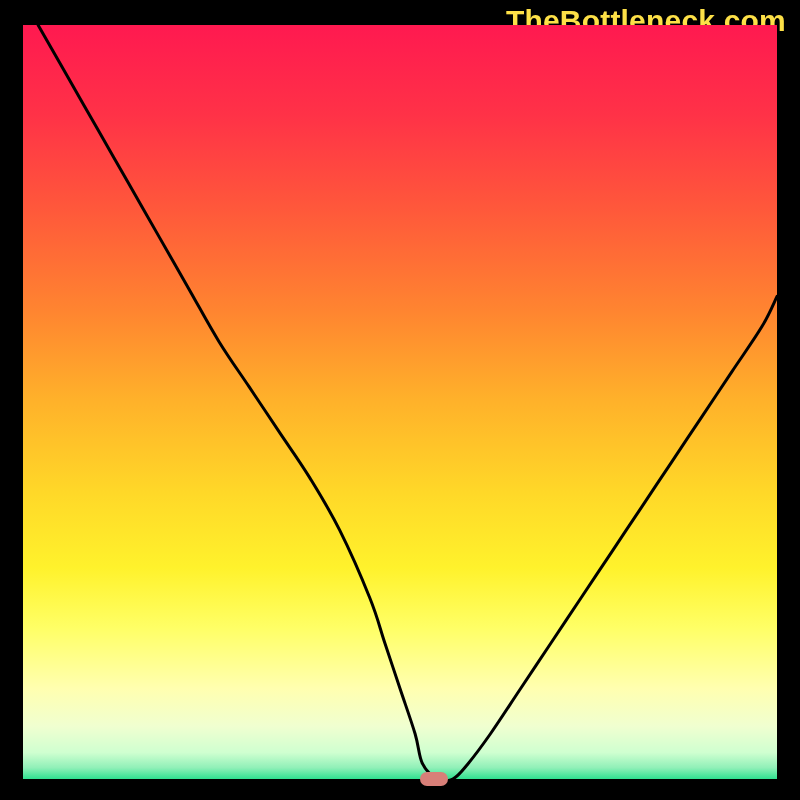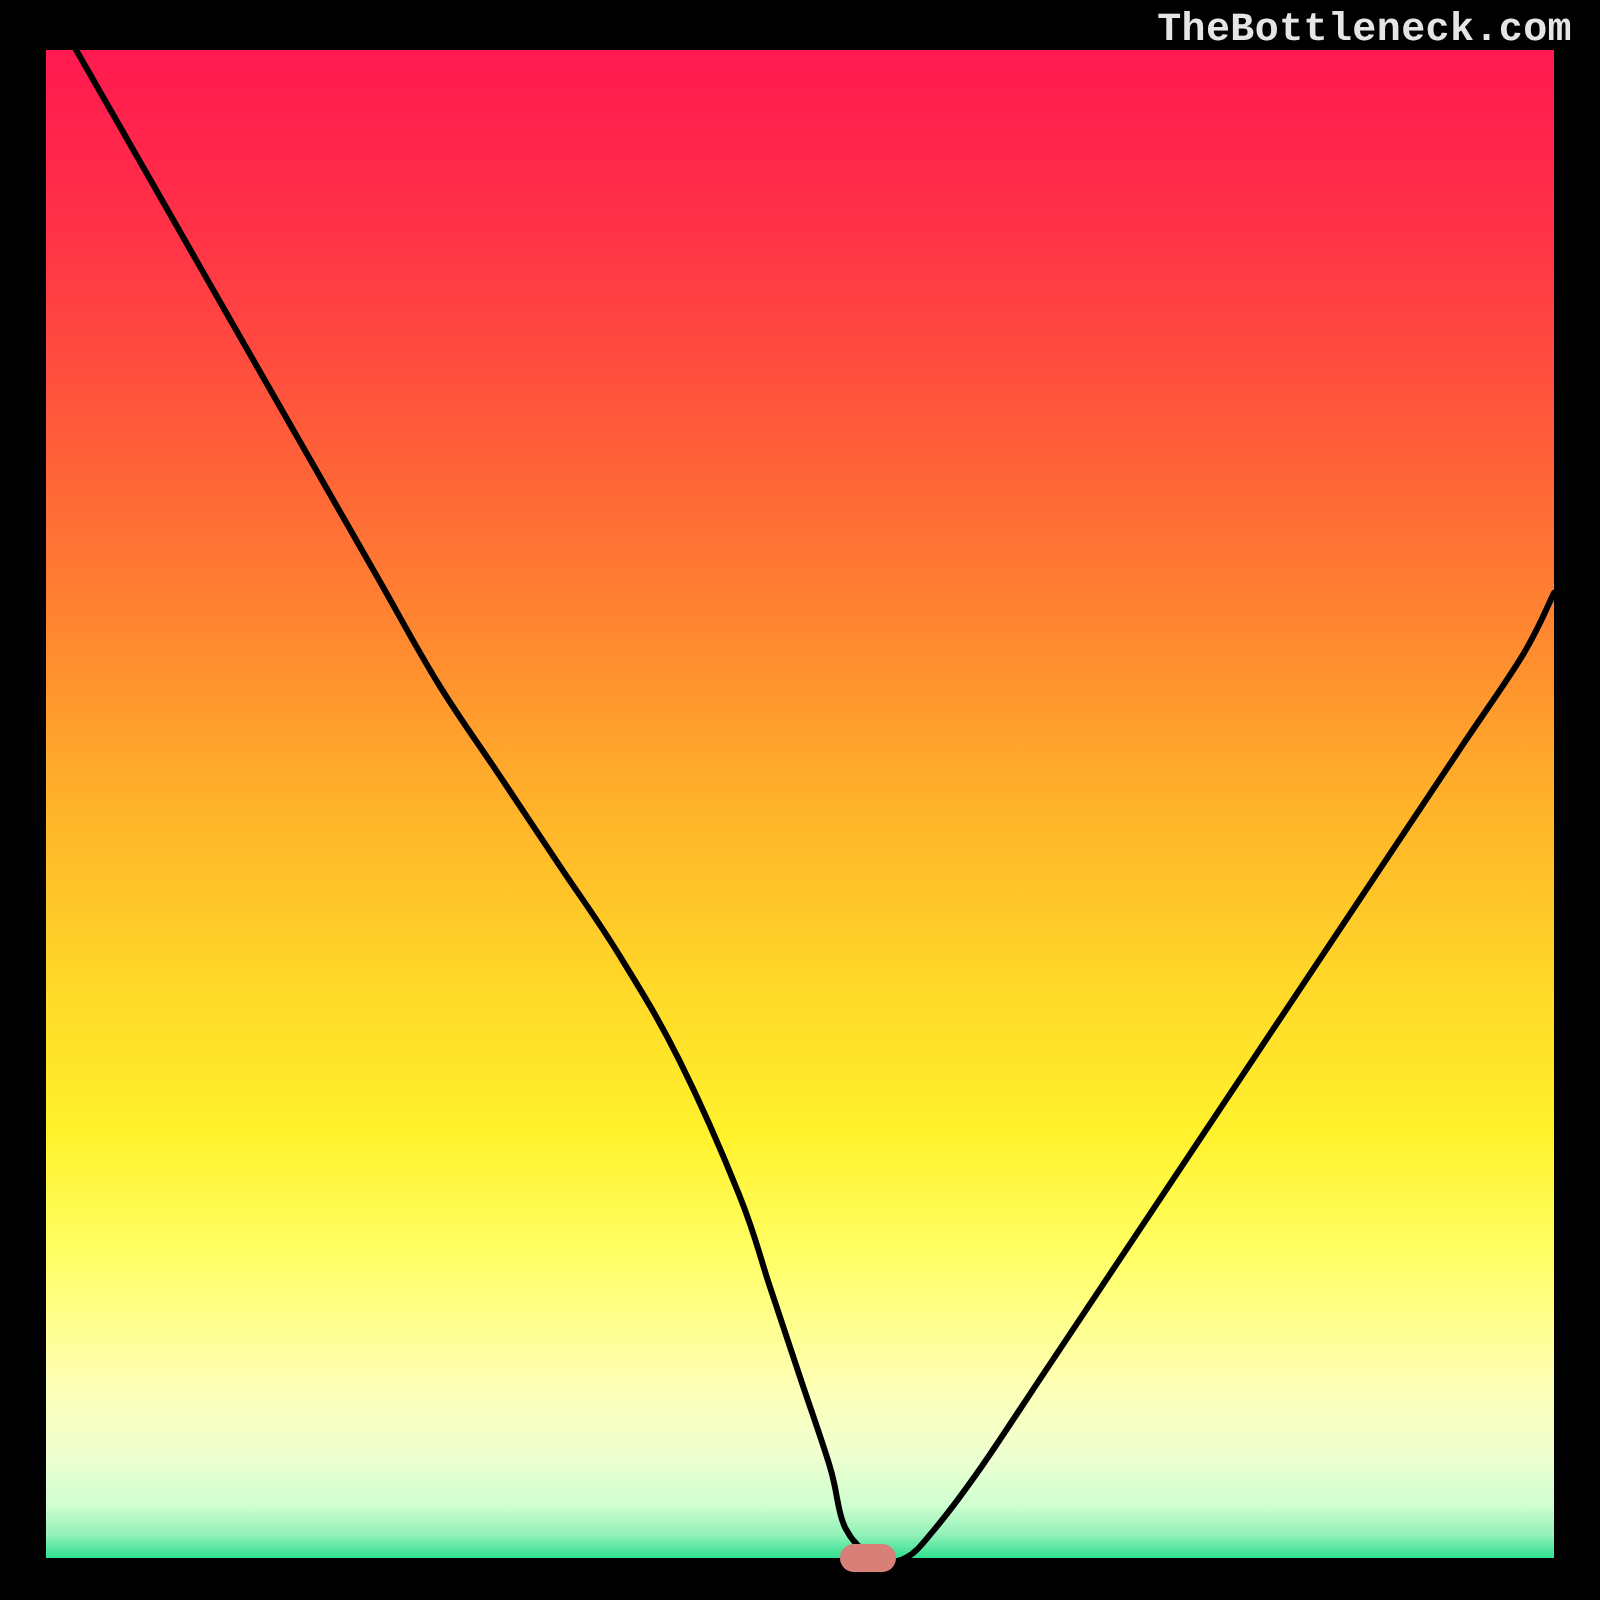--- a/index.html
+++ b/index.html
@@ -13,24 +13,24 @@
   .frame {
     position: relative;
     width: 800px;
     height: 800px;
     background: #000;
   }
   .watermark {
     position: absolute;
     top: 4px;
     right: 14px;
-    font-family: Liberation Mono, monospace;
-    font-size: 20px;
+    font-family: Liberation Sans, sans-serif;
+    font-size: 30px;
     font-weight: 600;
-    color: #e5e5e5;
+    color: #fde047;
     letter-spacing: 0.2px;
   }
   svg.plot {
     position: absolute;
     left: 23px;
     top: 25px;
     width: 754px;
     height: 754px;
     display: block;
   }

